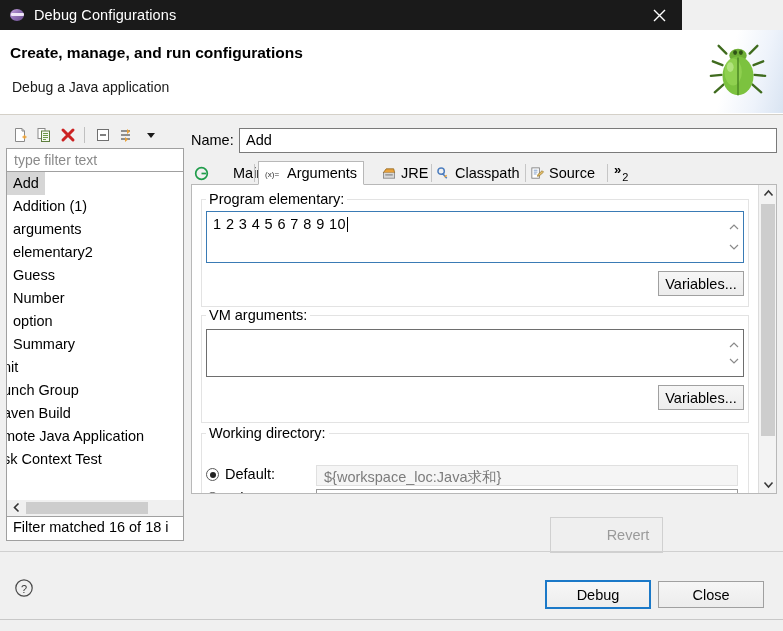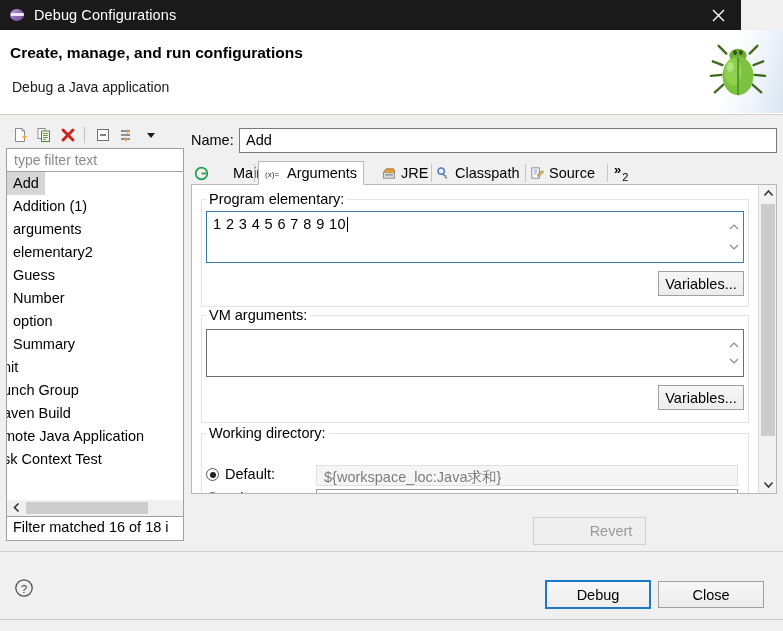--- a/index.html
+++ b/index.html
@@ -6,21 +6,21 @@
   body{
     width:783px;height:631px;overflow:hidden;
     font-family:"Liberation Sans","DejaVu Sans",sans-serif;
     font-size:14px;color:#000;background:#f0f0f0;
     -webkit-font-smoothing:antialiased;
   }
   #app{position:relative;width:783px;height:631px;background:#f0f0f0;}
 
   
   .titlebar{
-    position:absolute;left:0;top:0;width:741px;height:30px;
+    position:absolute;left:0;top:0;width:682px;height:30px;
     background:#1a1a1a;display:flex;align-items:center;
   }
   .titlebar .tb-icon{
     width:16px;height:16px;margin-left:10px;margin-right:8px;position:relative;
   }
   .tb-icon .ic-circle{
     position:absolute;left:0;top:2px;width:14px;height:12px;border-radius:50%;
     background:linear-gradient(135deg,#c9a8e0 0%,#8f6fb5 48%,#6a4e8c 100%);
   }
   .tb-icon .ic-bar{
@@ -422,21 +422,21 @@
         <div class="vs-arrow dn">
           <svg width="11" height="9" viewBox="0 0 11 9">
               <path d="M1.5,2.5 L5.5,7 L9.5,2.5" stroke="#3a3a3a" stroke-width="1.6" fill="none"></path>
             </svg>
         </div>
       </div>
     </div>
   </div>
 
   <div class="applybar">
-    <div class="btn disabled" style="left:342px;top:1px;width:113px;height:28px;padding-left:43px;">Revert</div>
+    <div class="btn disabled" style="left:359px;top:1px;width:113px;height:36px;padding-left:43px;">Revert</div>
   </div>
 
   <div class="sepline"></div>
 
   <div class="help">
     <svg width="20" height="20" viewBox="0 0 20 20">
       <circle cx="10" cy="10" r="8.2" fill="none" stroke="#4a4a4a" stroke-width="1.2"></circle>
       <text x="10" y="14.5" text-anchor="middle" font-family="Liberation Sans, sans-serif" font-size="11" fill="#3a3a3a">?</text>
     </svg>
   </div>

